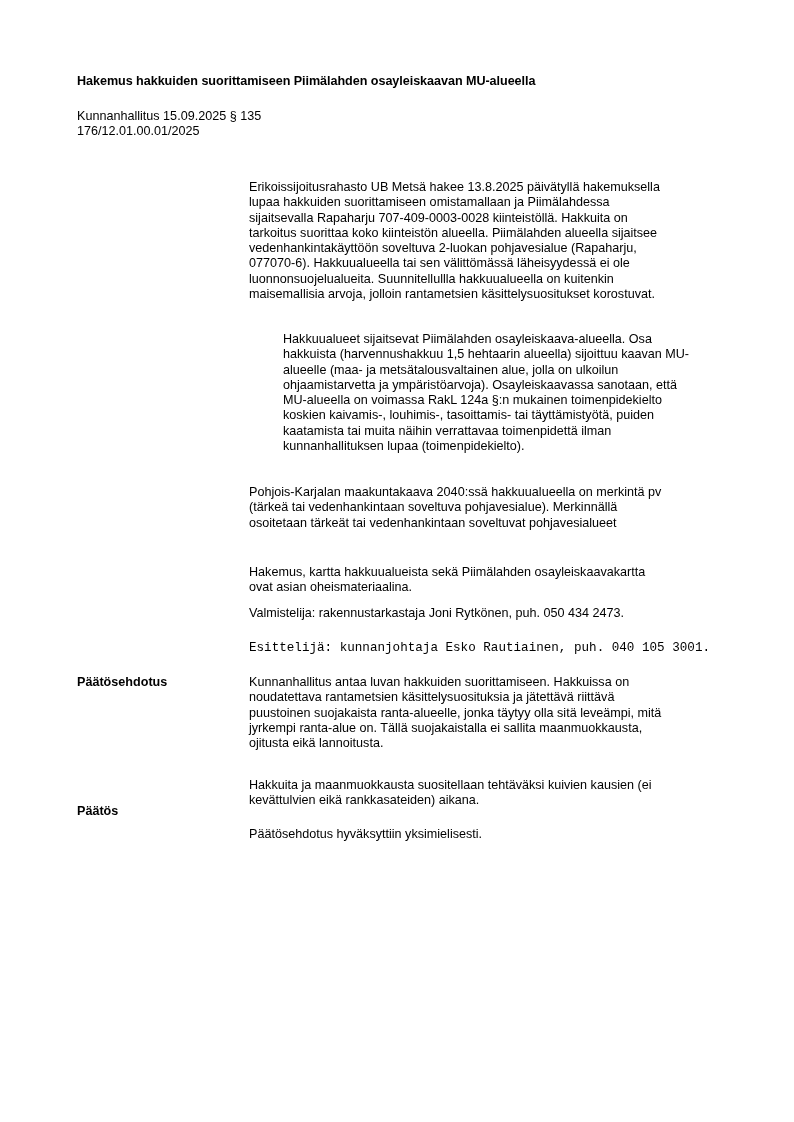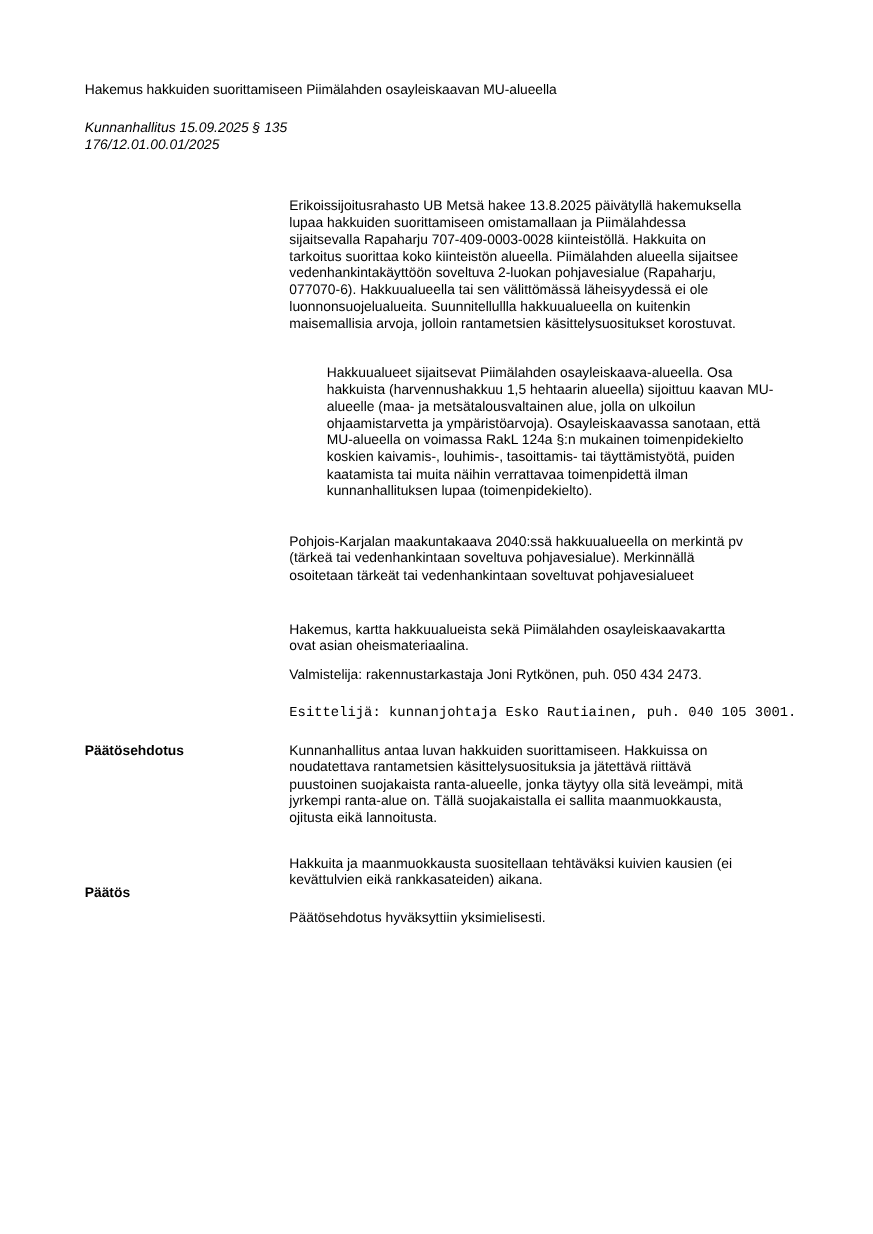--- a/index.html
+++ b/index.html
@@ -3,25 +3,25 @@
   <meta charset="utf-8">
   <style>
     html, body { margin: 0; padding: 0; background: #ffffff; }
     body {
       width: 794px; height: 1122px; position: relative; overflow: hidden;
       font-family: "Liberation Sans", sans-serif; color: #000000;
       font-size: 12.6px; line-height: 15.3px;
     }
     .title {
       position: absolute; left: 77px; top: 74px;
-      font-weight: normal; font-size: 12.6px; letter-spacing: -0.05px;
+      font-weight: bold; font-size: 12.6px; letter-spacing: -0.05px;
     }
     .meta { position: absolute; left: 77px; top: 109px; }
-    .meta div { white-space: nowrap; font-style: italic; }
-    .body-col { position: absolute; left: 263px; width: 500px; }
+    .meta div { white-space: nowrap; }
+    .body-col { position: absolute; left: 249px; width: 500px; }
     .para { margin: 0; white-space: pre-line; }
     .side-label {
       position: absolute; left: 77px; font-weight: bold;
     }
   </style>
 </head>
 <body>
 
 <div class="title">Hakemus hakkuiden suorittamiseen Piimälahden osayleiskaavan MU-alueella</div>
 

